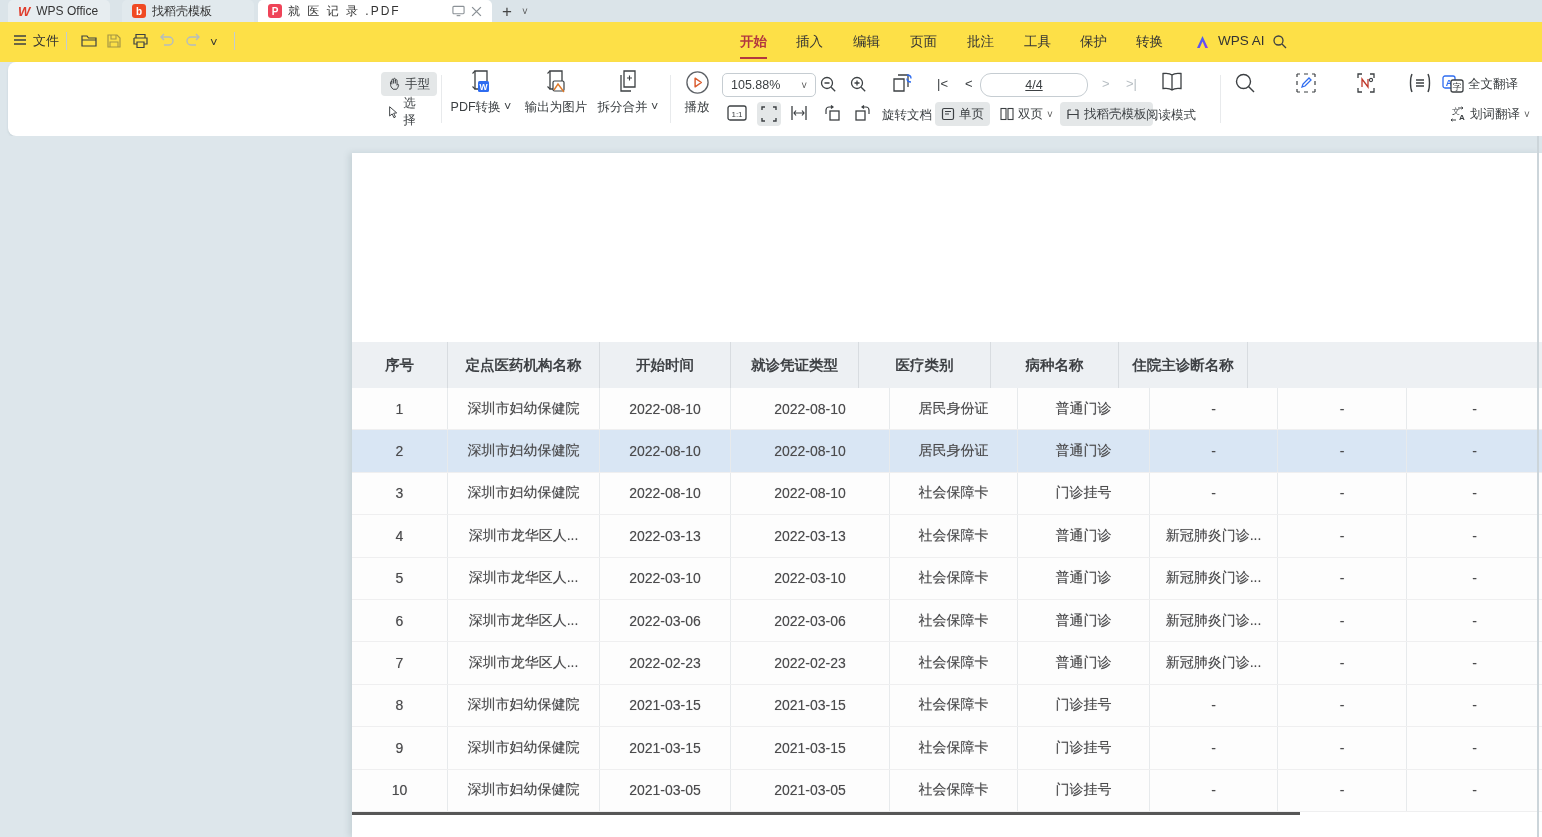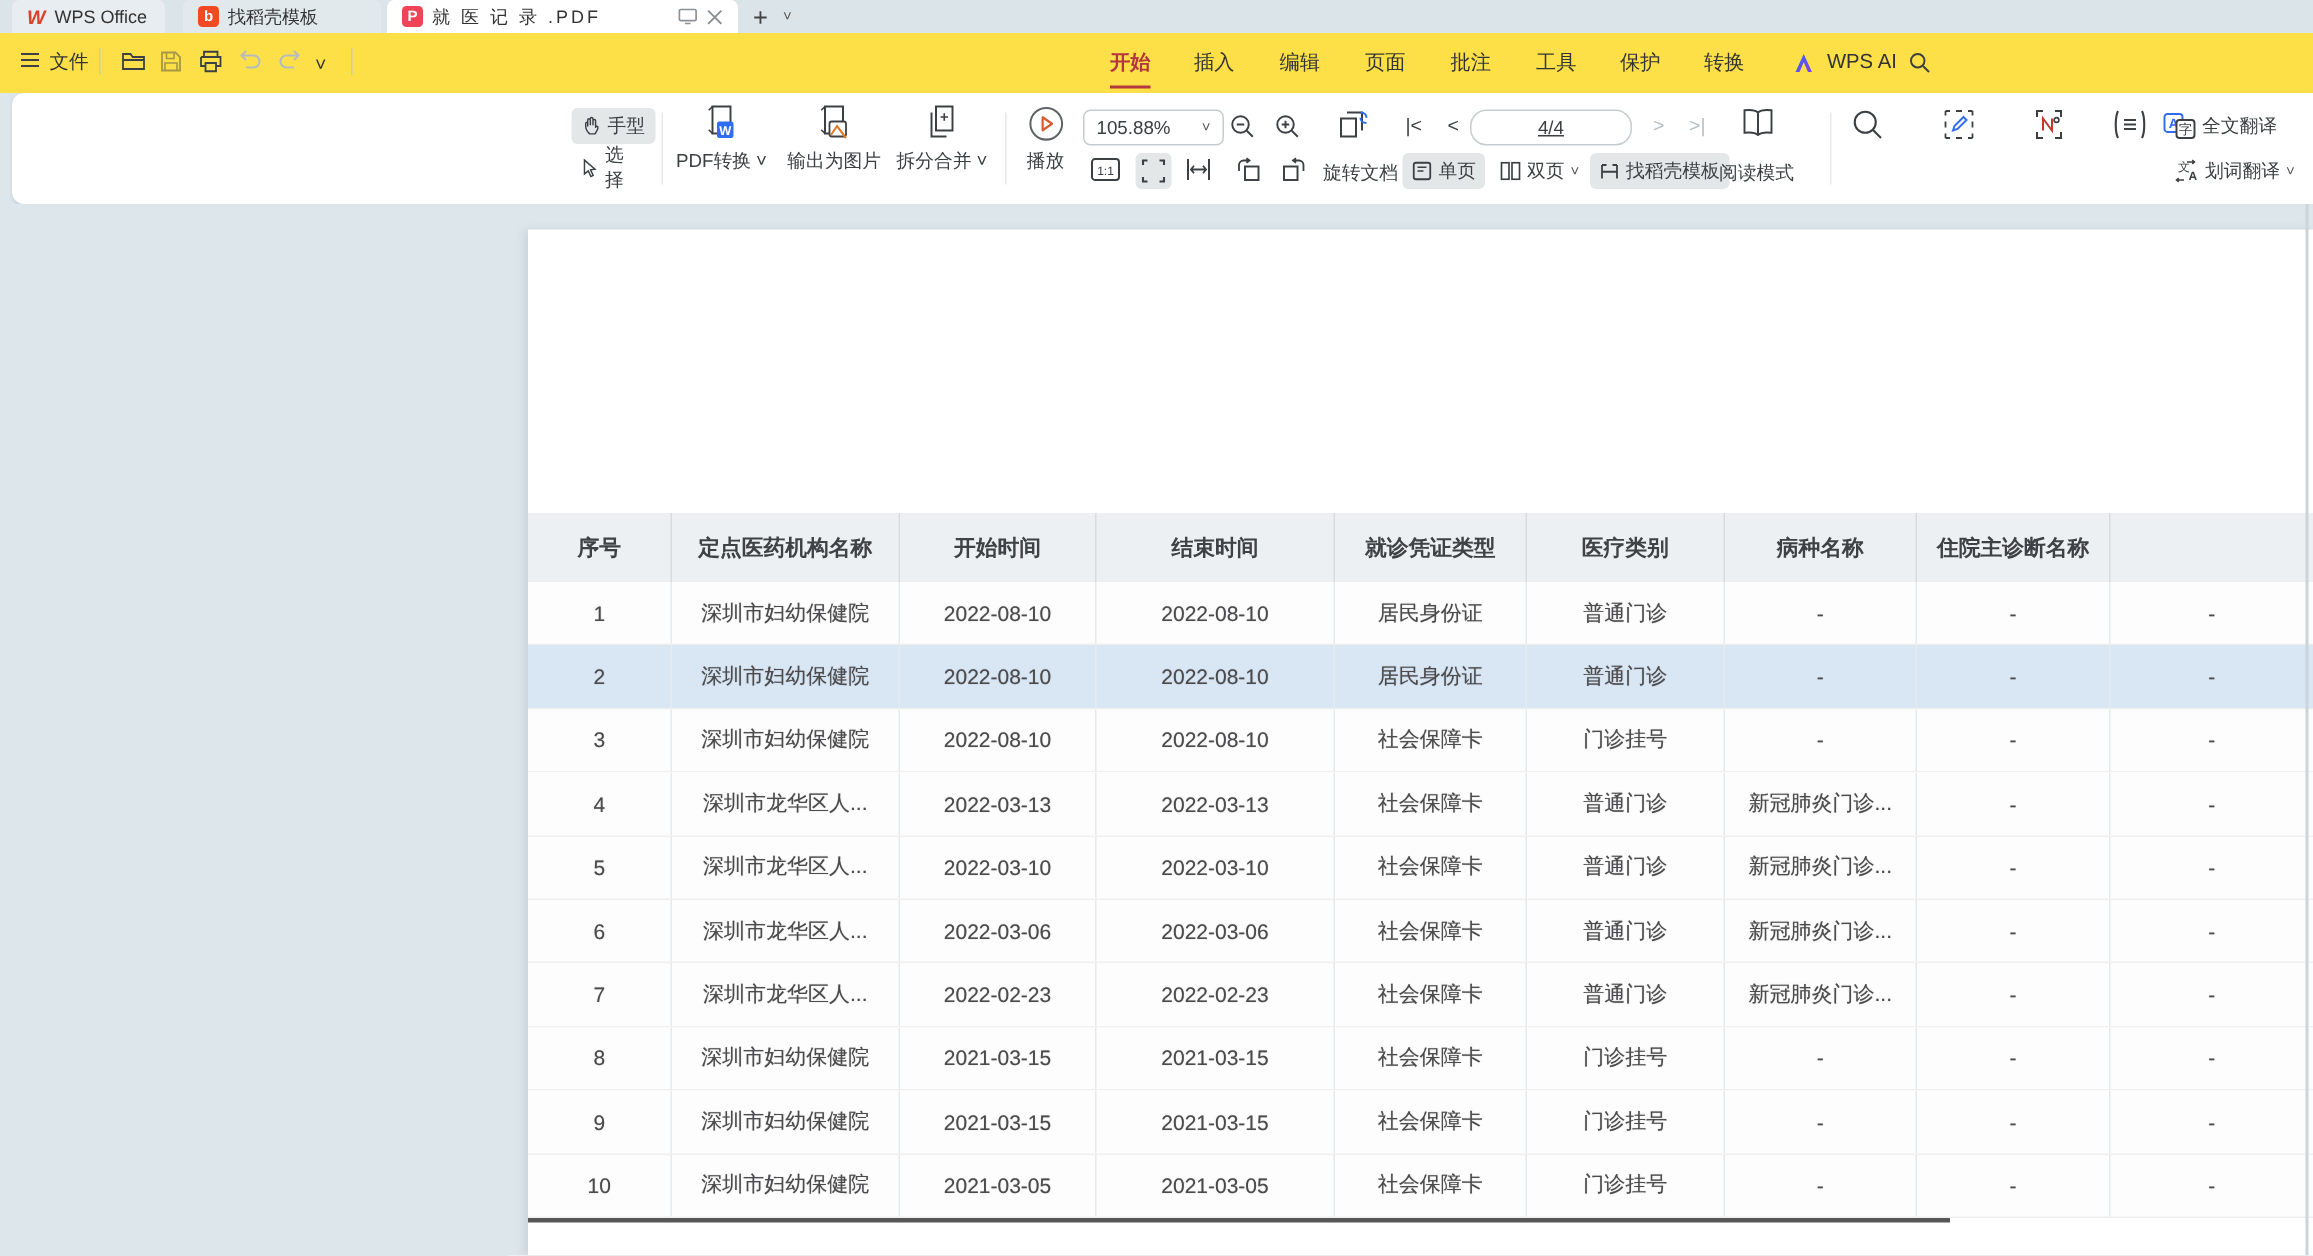--- a/index.html
+++ b/index.html
@@ -397,21 +397,20 @@
   </span>
 </div>
 
 <div class="content">
   <div class="page">
     <div class="ptable">
       <div class="trh">
           <div class="tc c0">序号</div>
           <div class="tc c1">定点医药机构名称</div>
           <div class="tc c2">开始时间</div>
-          <div class="tc c3">结束时间</div>
           <div class="tc c4">就诊凭证类型</div>
           <div class="tc c5">医疗类别</div>
           <div class="tc c6">病种名称</div>
           <div class="tc c7">住院主诊断名称</div>
         </div>
       <div>
           <div class="trow">
             <div class="tc c0">1</div>
             <div class="tc c1">深圳市妇幼保健院</div>
             <div class="tc c2">2022-08-10</div>

